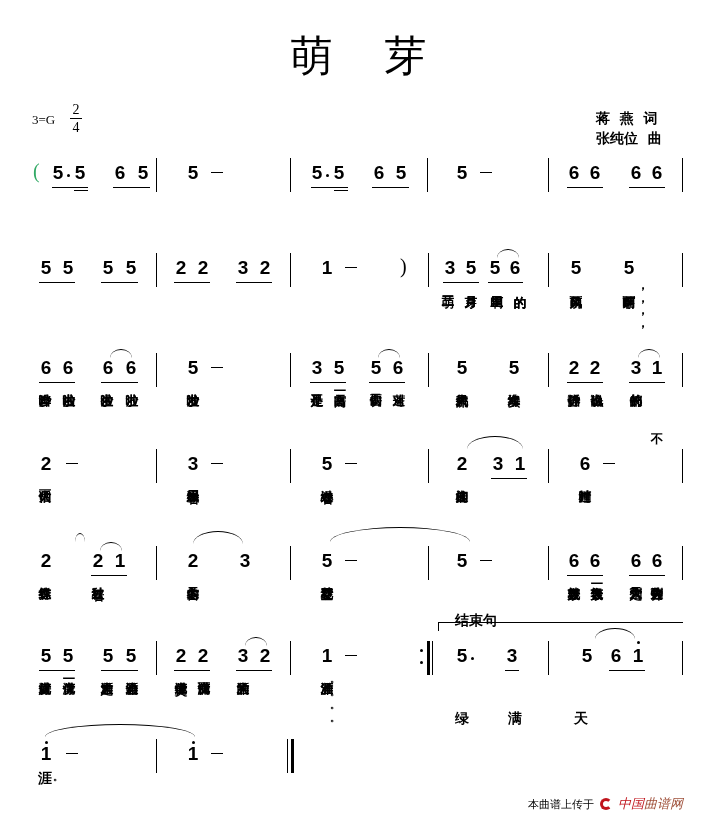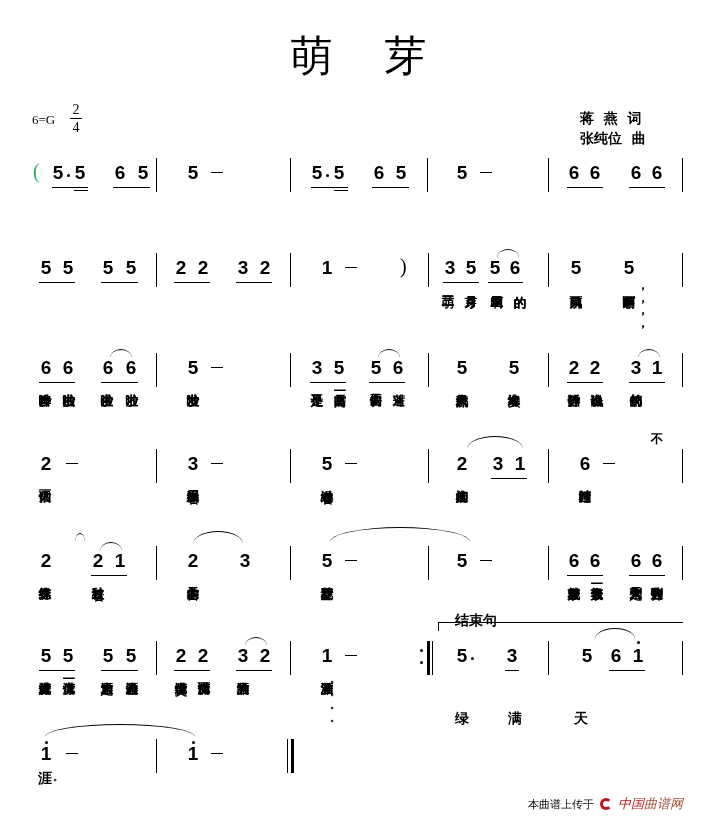--- a/index.html
+++ b/index.html
@@ -1,21 +1,21 @@
 <!DOCTYPE html>
 <html><head>
 <meta charset="utf-8">
 <style>
   html, body { margin:0; padding:0; background:#fff; }
   body { width:717px; height:820px; position:relative; overflow:hidden; font-family:"DejaVu Sans", sans-serif; color:#000; }
   .title { position:absolute; left:0; width:717px; top:28px; text-align:center; font-size:42px; letter-spacing:52px; text-indent:52px; }
   .key { position:absolute; left:32px; top:112px; font-family:"Liberation Serif", serif; font-size:13px; }
   .ts { position:absolute; left:70px; top:101px; font-family:"Liberation Serif", serif; font-size:14px; text-align:center; width:12px; line-height:17px; }
   .ts .bar { border-top:1px solid #000; width:12px; }
-  .credits { position:absolute; left:580px; top:108px; font-size:14px; font-weight:bold; line-height:20px; }
+  .credits { position:absolute; left:596px; top:108px; font-size:14px; font-weight:bold; line-height:20px; }
   .credits div { white-space:pre; }
   .row { position:absolute; left:0; width:717px; height:40px; }
   .n { position:absolute; font-family:"Liberation Sans", sans-serif; font-weight:bold; font-size:19px; top:10px; width:14px; text-align:center; }
   .dash { position:absolute; top:20px; width:12px; border-top:1.5px solid #000; }
   .bl { position:absolute; top:6px; height:34px; border-left:1.5px solid #000; }
   .ul { position:absolute; top:35px; border-top:1.5px solid #000; }
   .ul2 { position:absolute; top:38px; border-top:1.5px solid #000; }
   .dot { position:absolute; top:22px; width:3px; height:3px; background:#000; border-radius:50%; }
   .hdot { position:absolute; top:6px; width:3px; height:3px; background:#000; border-radius:50%; }
   .slur { position:absolute; border-top:1px solid #000; border-radius:50% 50% 0 0 / 100% 100% 0 0; height:8px; }
@@ -24,21 +24,21 @@
   .lyrh { position:absolute; font-size:14px; font-weight:bold; }
   .ending { position:absolute; left:438px; top:622px; width:244px; height:8px; border-top:1px solid #000; border-left:1px solid #000; }
   .endlabel { position:absolute; left:455px; top:612px; font-size:14px; font-weight:bold; background:transparent; }
   .wm { position:absolute; left:528px; top:795px; font-size:11px; display:flex; align-items:center; gap:6px; }
   .wm .brand { font-weight:normal; font-style:italic; font-size:13px; }
 </style>
 </head>
 <body>
 
 <div class="title">萌芽</div>
-<div class="key">6=G</div>
+<div class="key">3=G</div>
 <div class="ts">
   <div>2</div>
   <div class="bar"></div>
   <div>4</div>
 </div>
 <div class="credits">
   <div>蒋  燕  词</div>
   <div>张纯位  曲</div>
 </div>
 

